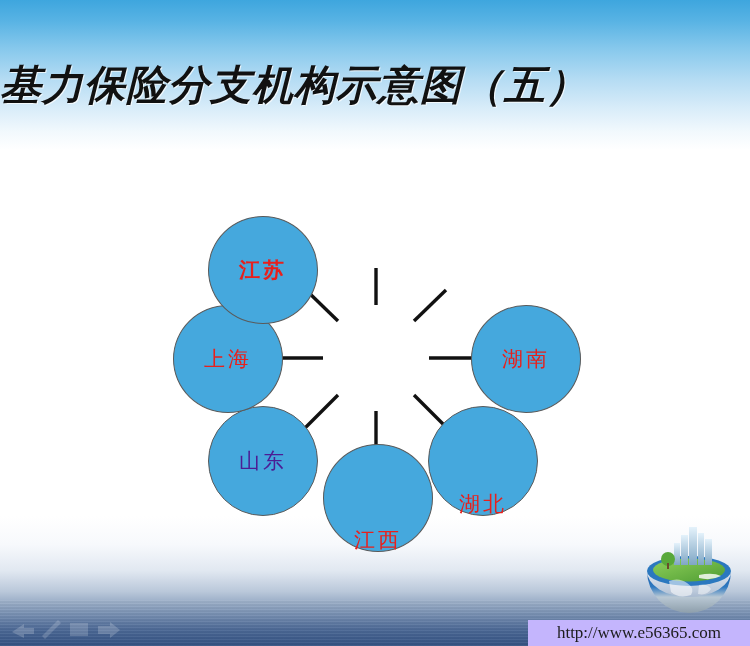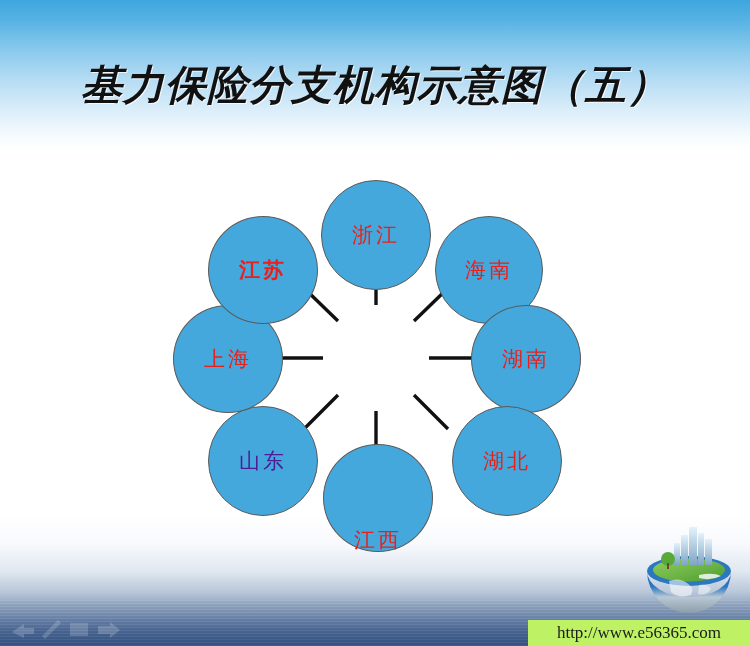--- a/index.html
+++ b/index.html
@@ -69,21 +69,21 @@
     height: 28px;
     opacity: .35;
   }
 
   
   .title {
     position: absolute;
     left: 0;
     top: 58px;
     width: 750px;
-    text-align: center;
+    text-align: left;
     font-family: "Liberation Serif", "DejaVu Serif", serif;
     font-weight: bold;
     font-style: italic;
     font-size: 41px;
     letter-spacing: 1px;
     color: #111111;
     white-space: nowrap;
     text-shadow: 1px 1px 0 rgba(255,255,255,.75);
   }
 
@@ -137,21 +137,21 @@
     height: 96px;
   }
 
   
   .watermark-bar {
     position: absolute;
     left: 528px;
     top: 620px;
     width: 222px;
     height: 26px;
-    background: #bef264;
+    background: #c4b5fd;
     display: flex;
     align-items: center;
     justify-content: center;
   }
   .watermark-bar .url {
     font-family: "Liberation Serif", "DejaVu Serif", serif;
     font-size: 17px;
     color: #1c1c1c;
     white-space: nowrap;
   }
@@ -184,33 +184,27 @@
         <line x1="249" y1="190" x2="298" y2="190"></line>
         <line x1="234" y1="227" x2="268" y2="261"></line>
         <line x1="196" y1="243" x2="196" y2="280"></line>
         <line x1="158" y1="227" x2="124" y2="261"></line>
         <line x1="143" y1="190" x2="96" y2="190"></line>
         <line x1="158" y1="153" x2="126" y2="122"></line>
       </g>
     </svg>
 
 
-    <div class="node" style="left:141px; top:12px; width:110px; height:110px;">
-      <span class="label">浙江</span>
-    </div>
-
-    <div class="node" style="left:255px; top:48px; width:108px; height:108px;">
-      <span class="label">海南</span>
-    </div>
+
 
     <div class="node" style="left:291px; top:137px; width:110px; height:108px;">
       <span class="label">湖南</span>
     </div>
 
-    <div class="node" style="left:272px; top:238px; width:110px; height:110px;">
+    <div class="node" style="left:248px; top:238px; width:110px; height:110px;align-items:flex-end;">
       <span class="label">湖北</span>
     </div>
 
     <div class="node" style="left:143px; top:276px; width:110px; height:108px;align-items:flex-end;">
       <span class="label">江西</span>
     </div>
 
     <div class="node purple" style="left:28px; top:238px; width:110px; height:110px;">
       <span class="label">山东</span>
     </div>

